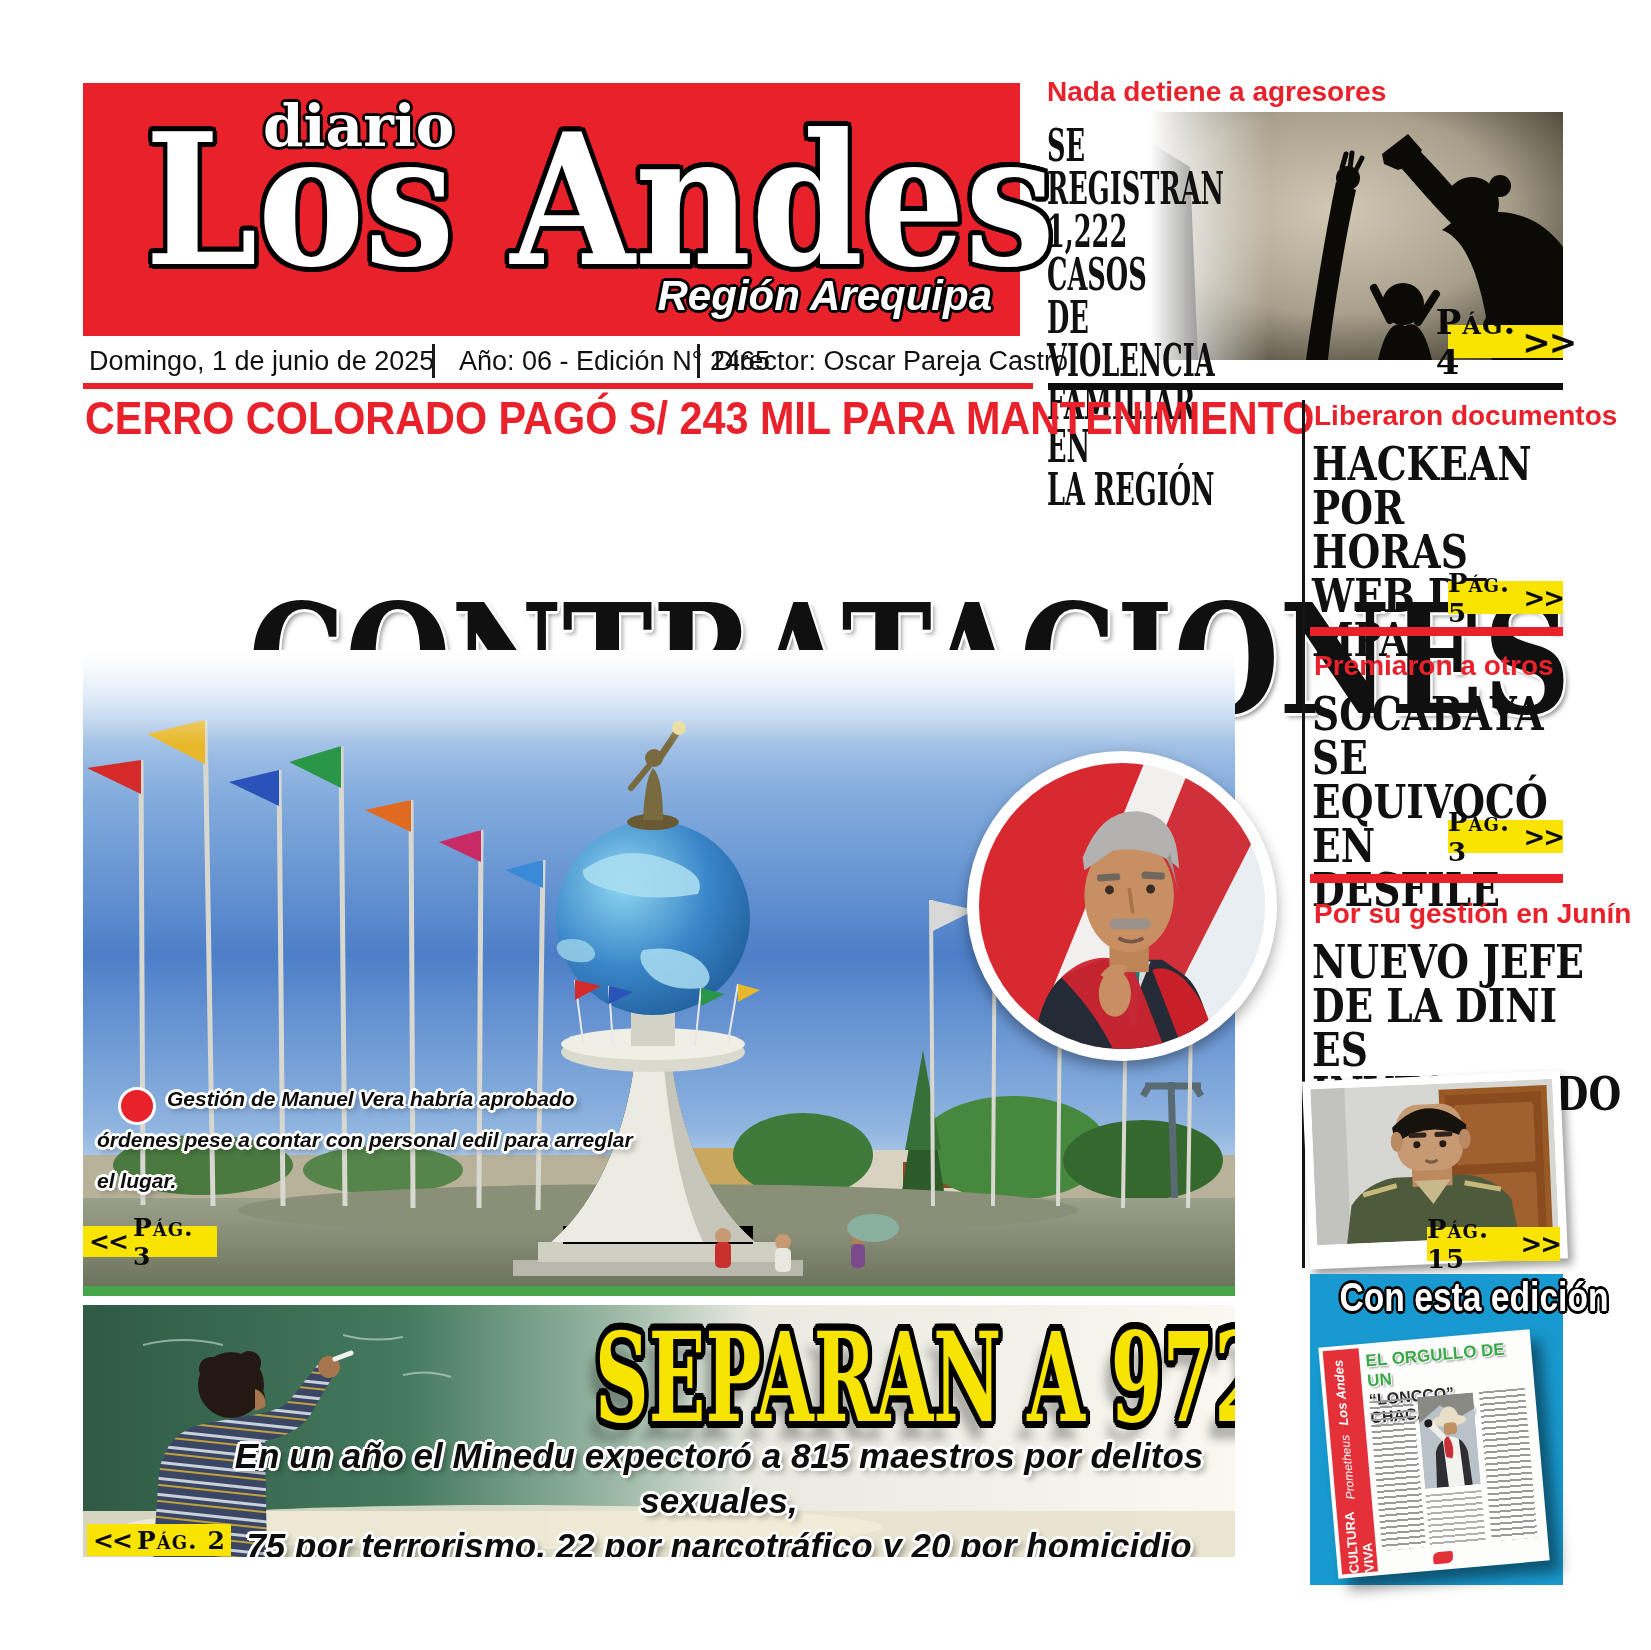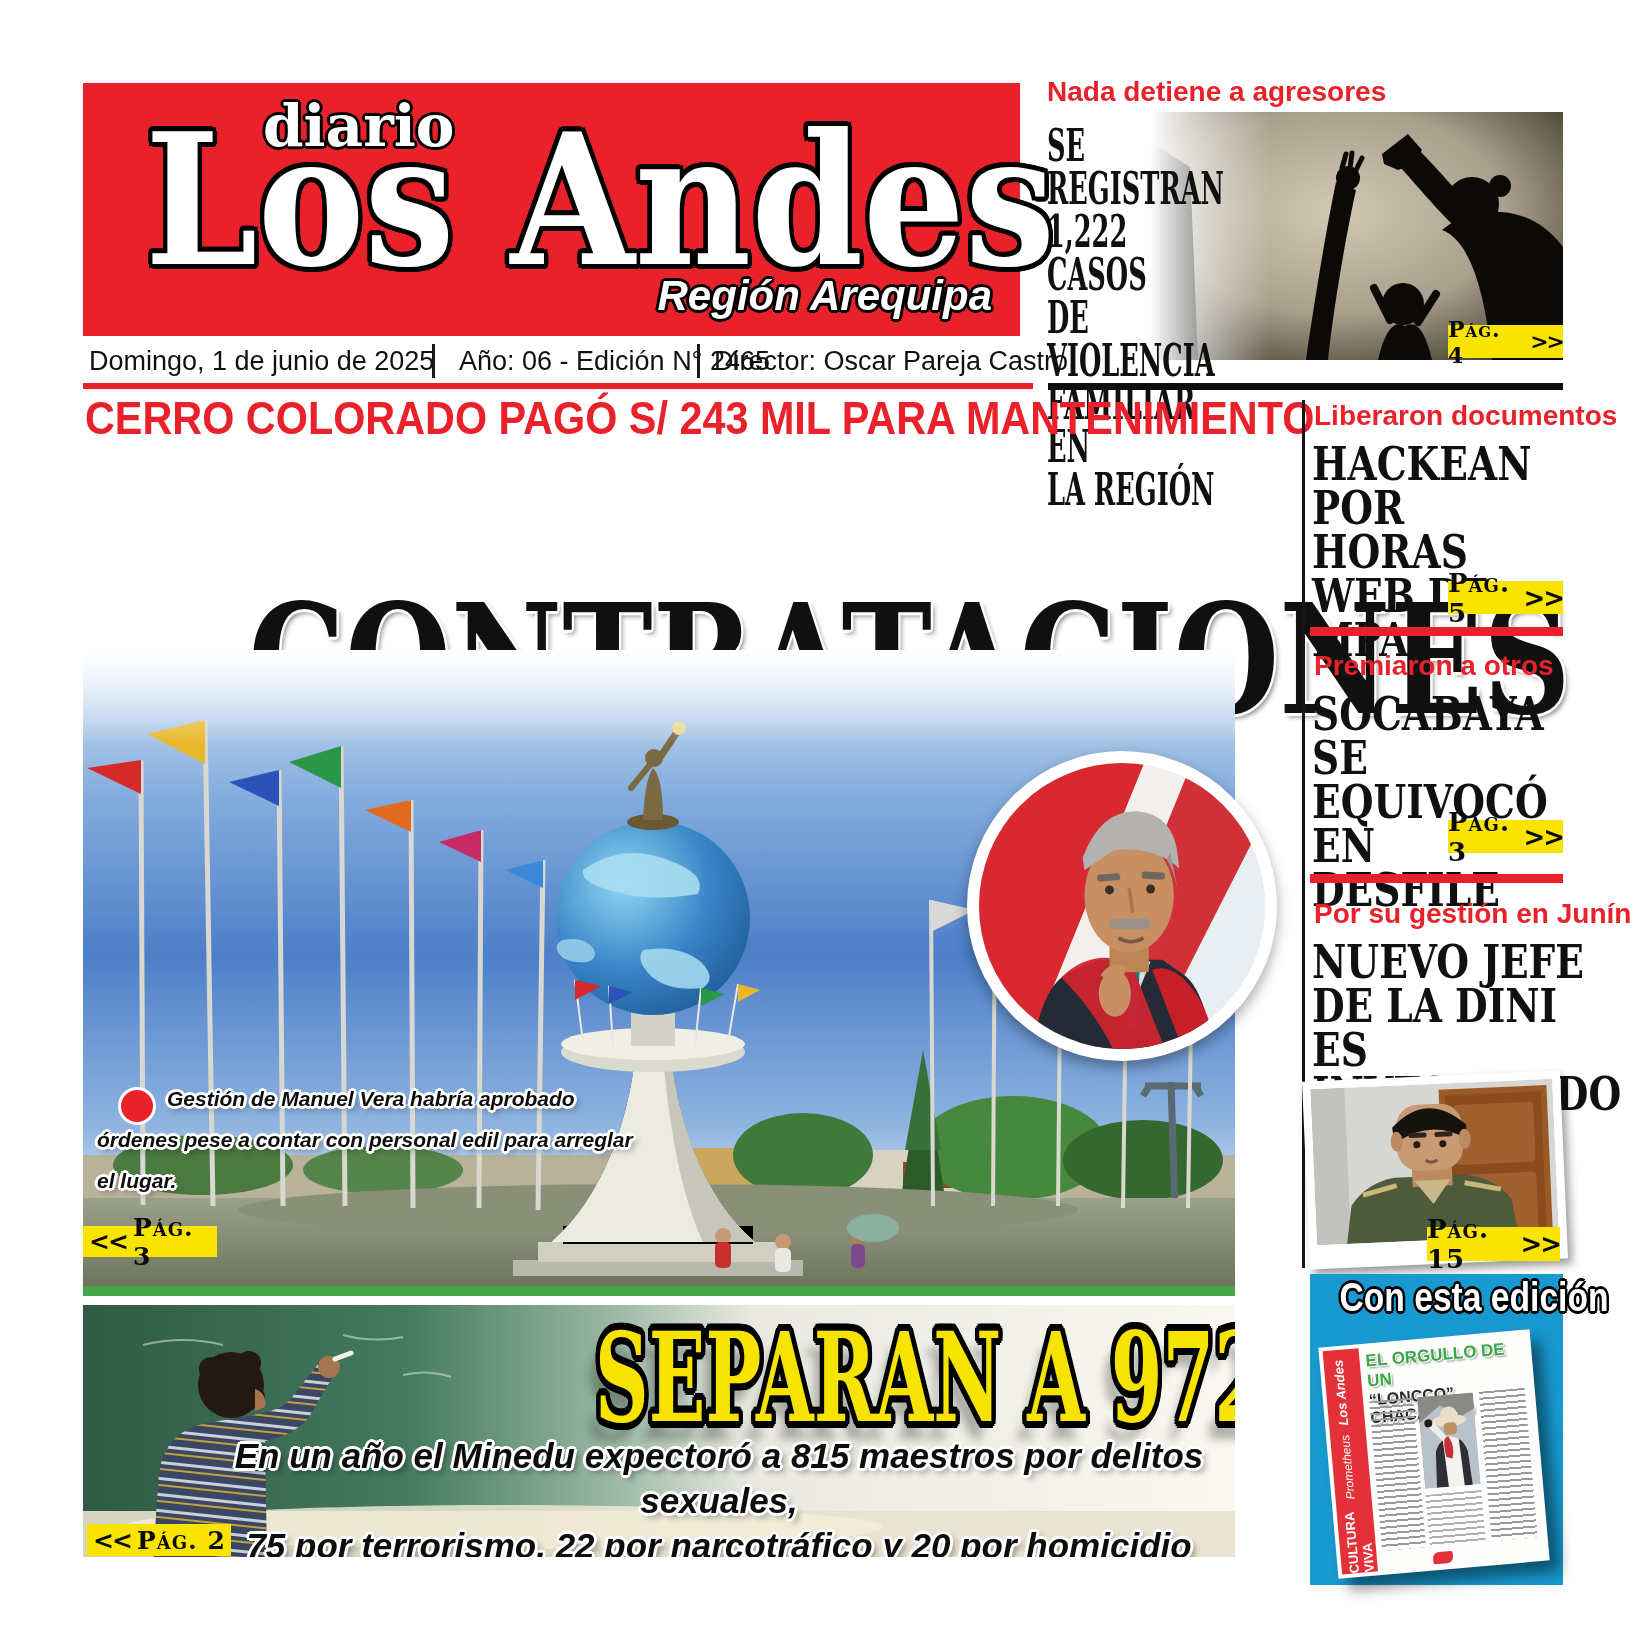--- a/index.html
+++ b/index.html
@@ -81,21 +81,21 @@
       <path d="M232,42 l26,-20 l14,16 l-8,14 l-16,6 l-14,-6 Z" fill="#0c0a06"></path>
       <path d="M178,248 C183,198 197,118 206,78 L186,70 C176,118 163,198 156,248 Z" fill="#0c0a06"></path>
       <circle cx="198" cy="66" r="12" fill="#0c0a06"></circle>
       <path d="M192,56 l4,-14 M200,56 l2,-15 M206,58 l6,-12" stroke="#0c0a06" stroke-width="5" stroke-linecap="round" fill="none"></path>
       <circle cx="253" cy="192" r="21" fill="#0c0a06"></circle>
       <path d="M228,248 Q238,204 255,214 Q272,204 282,248 Z" fill="#0c0a06"></path>
       <path d="M240,208 L224,176 M268,210 L286,182" stroke="#0c0a06" stroke-width="8" stroke-linecap="round"></path>
       <rect x="0" y="0" width="120" height="248" fill="url(#silFade)"></rect>
     </svg>
     
-    <div class="abs badge" style="left:298px;top:213px;width:115px;height:33px;font-size:22px;">
+    <div class="abs badge" style="left:298px;top:213px;width:115px;height:33px;font-size:34px;">
       <span class="lbl">Pág. 4</span>
       <span class="arr">&gt;&gt;</span>
     </div>
   </div>
 
   <div class="abs" style="left:1047px;top:124px;width:300px;">
     <span class="slab sx headline preline" style="font-size:45px;line-height:43px;transform:scaleX(0.57);">SE REGISTRAN
 1,222 CASOS
 DE VIOLENCIA
 FAMILIAR EN

